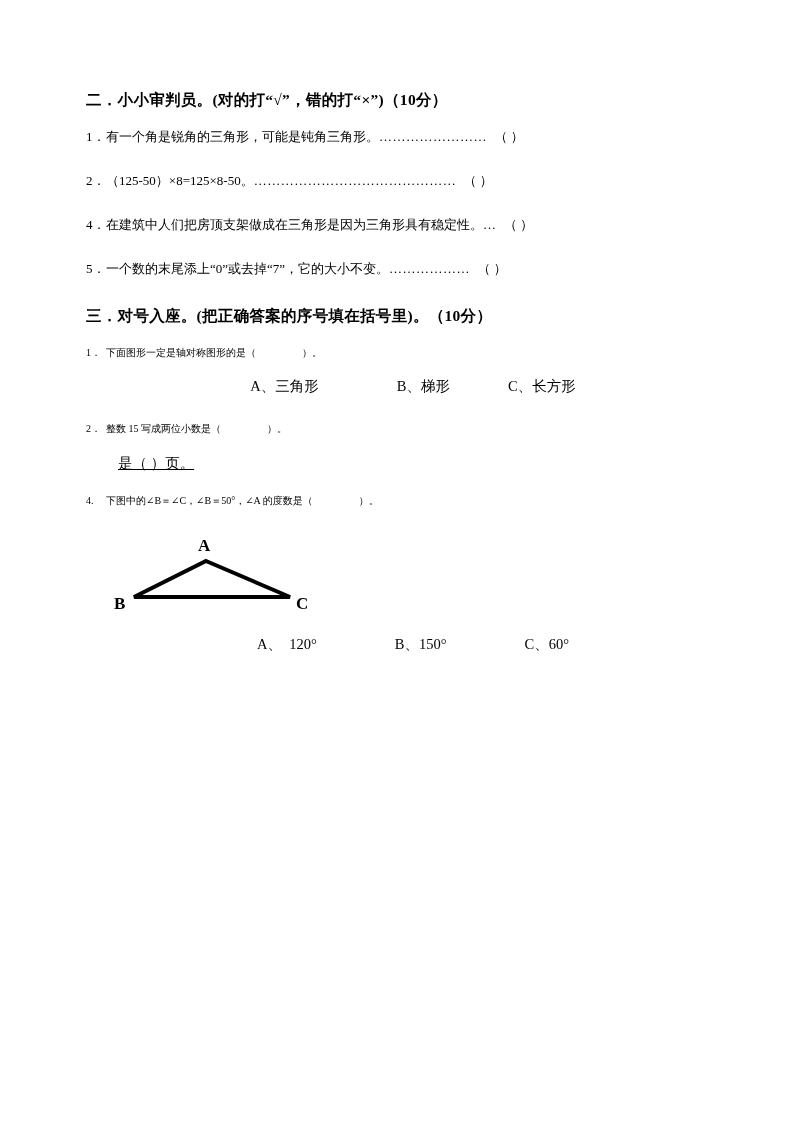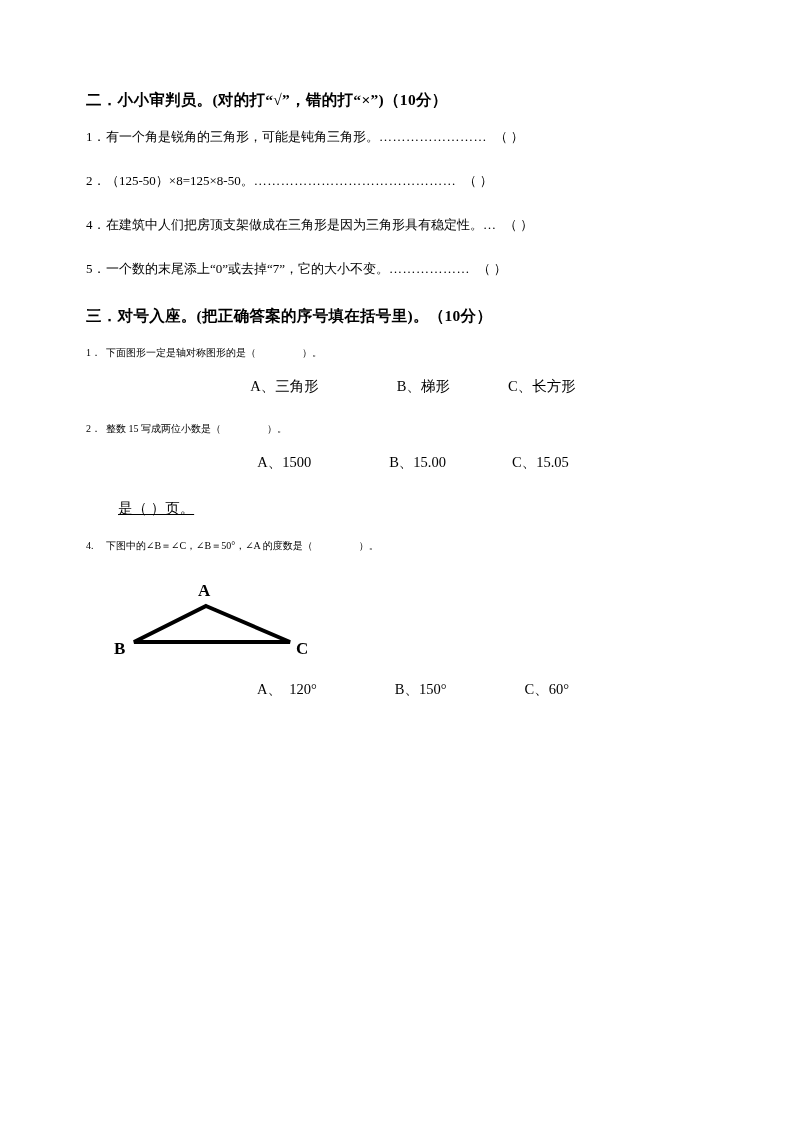--- a/index.html
+++ b/index.html
@@ -124,21 +124,20 @@
   <div class="section-heading second">三．对号入座。(把正确答案的序号填在括号里)。（10分）</div>
 
   <div class="mc-q">
     <span class="num">1．</span><span>下面图形一定是轴对称图形的是（</span><span class="blank-paren">&nbsp;&nbsp;&nbsp;&nbsp;&nbsp;</span><span>）。</span>
   </div>
   <div class="choices"><span class="choice">A、三角形</span><span class="sp1"></span><span class="choice">B、梯形</span><span class="sp2"></span><span class="choice">C、长方形</span></div>
 
   <div class="mc-q">
     <span class="num">2．</span><span>整数 15 写成两位小数是（</span><span class="blank-paren">&nbsp;&nbsp;&nbsp;&nbsp;&nbsp;</span><span>）。</span>
   </div>
-  <div class="choices"><span class="choice">A、1500</span><span class="sp1"></span><span class="choice">B、15.00</span><span class="sp3"></span><span class="choice">C、15.05</span></div>
 
   <div class="cont">是（      ）页。</div>
 
   <div class="mc-q">
     <span class="num">4.</span><span>下图中的∠B＝∠C，∠B＝50°，∠A 的度数是（</span><span class="blank-paren">&nbsp;&nbsp;&nbsp;&nbsp;&nbsp;&nbsp;&nbsp;</span><span>）。</span>
   </div>
 
   <div class="figure">
     <svg width="260" height="104" viewBox="0 0 260 104">
       <polygon points="92,38 176,74 20,74" fill="none" stroke="#000000" stroke-width="4"></polygon>

